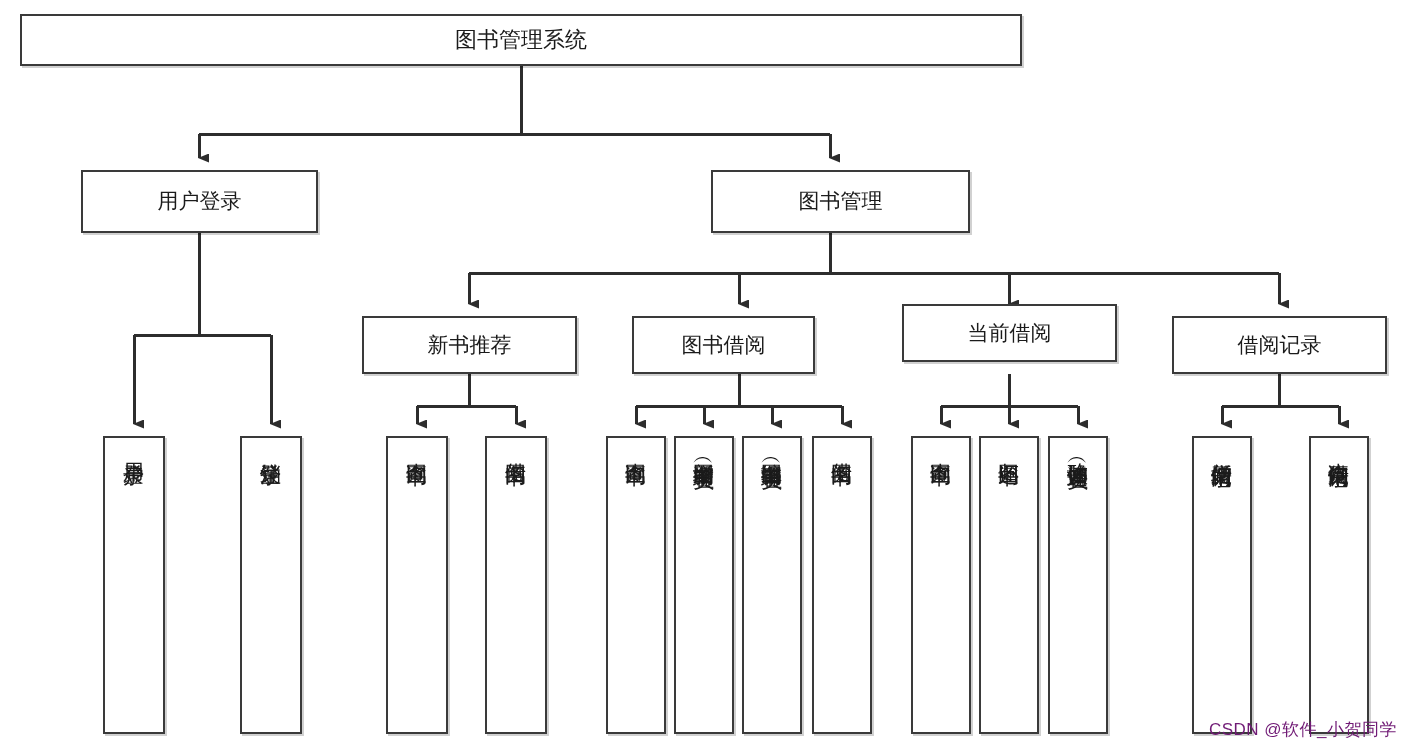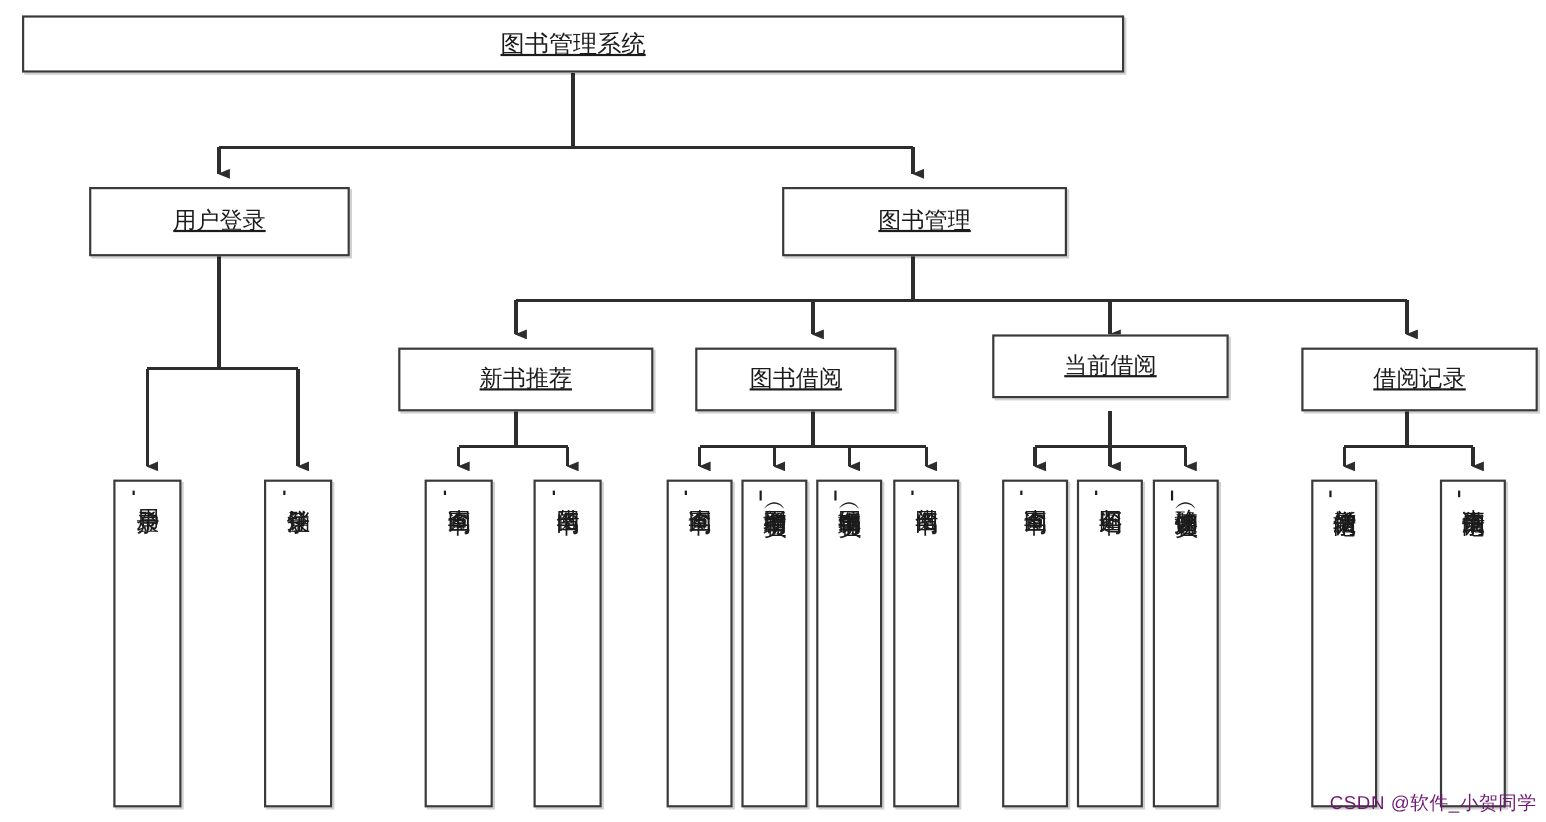--- a/index.html
+++ b/index.html
@@ -35,21 +35,20 @@
     display: flex;
     align-items: center;
     justify-content: center;
     color: #1b1b1b;
   }
   .node-label {
     display: block;
     text-align: center;
     line-height: 1.18;
     white-space: nowrap;
-    text-decoration: underline;
   }
   .node.horizontal .node-label {
     font-size: 21px;
   }
   .node.root .node-label {
     font-size: 22px;
   }
   .node.vertical {
     align-items: flex-start;
     justify-content: center;
@@ -131,30 +130,30 @@
     <span class="node-label">图书管理系统</span>
   </div>
 
   <div class="node horizontal" style="left:81px; top:170px; width:237px; height:63px;">
     <span class="node-label">用户登录</span>
   </div>
   <div class="node horizontal" style="left:711px; top:170px; width:259px; height:63px;">
     <span class="node-label">图书管理</span>
   </div>
 
-  <div class="node horizontal" style="left:362px; top:316px; width:232px; height:58px;">
+  <div class="node horizontal" style="left:362px; top:316px; width:215px; height:58px;">
     <span class="node-label">新书推荐</span>
   </div>
   <div class="node horizontal" style="left:632px; top:316px; width:183px; height:58px;">
     <span class="node-label">图书借阅</span>
   </div>
   <div class="node horizontal" style="left:902px; top:304px; width:215px; height:58px;">
     <span class="node-label">当前借阅</span>
   </div>
-  <div class="node horizontal" style="left:1172px; top:316px; width:215px; height:58px;margin-left:11px;">
+  <div class="node horizontal" style="left:1172px; top:316px; width:215px; height:58px;">
     <span class="node-label">借阅记录</span>
   </div>
 
   <div class="node vertical" style="left:103px; top:436px; width:62px; height:298px;">
     <span class="node-label">用户登录</span>
   </div>
   <div class="node vertical" style="left:240px; top:436px; width:62px; height:298px;">
     <span class="node-label">注销登录</span>
   </div>
 

